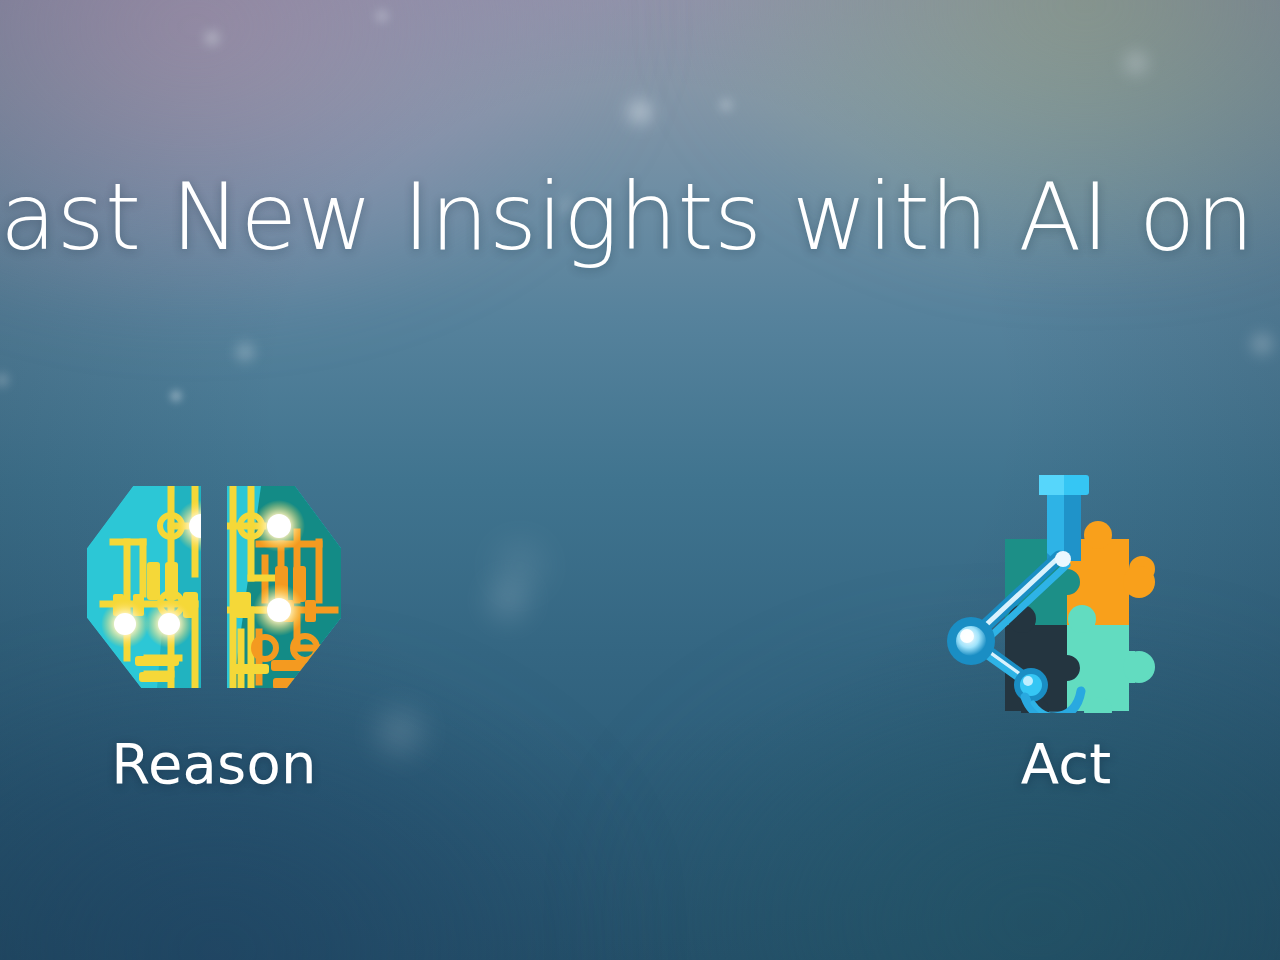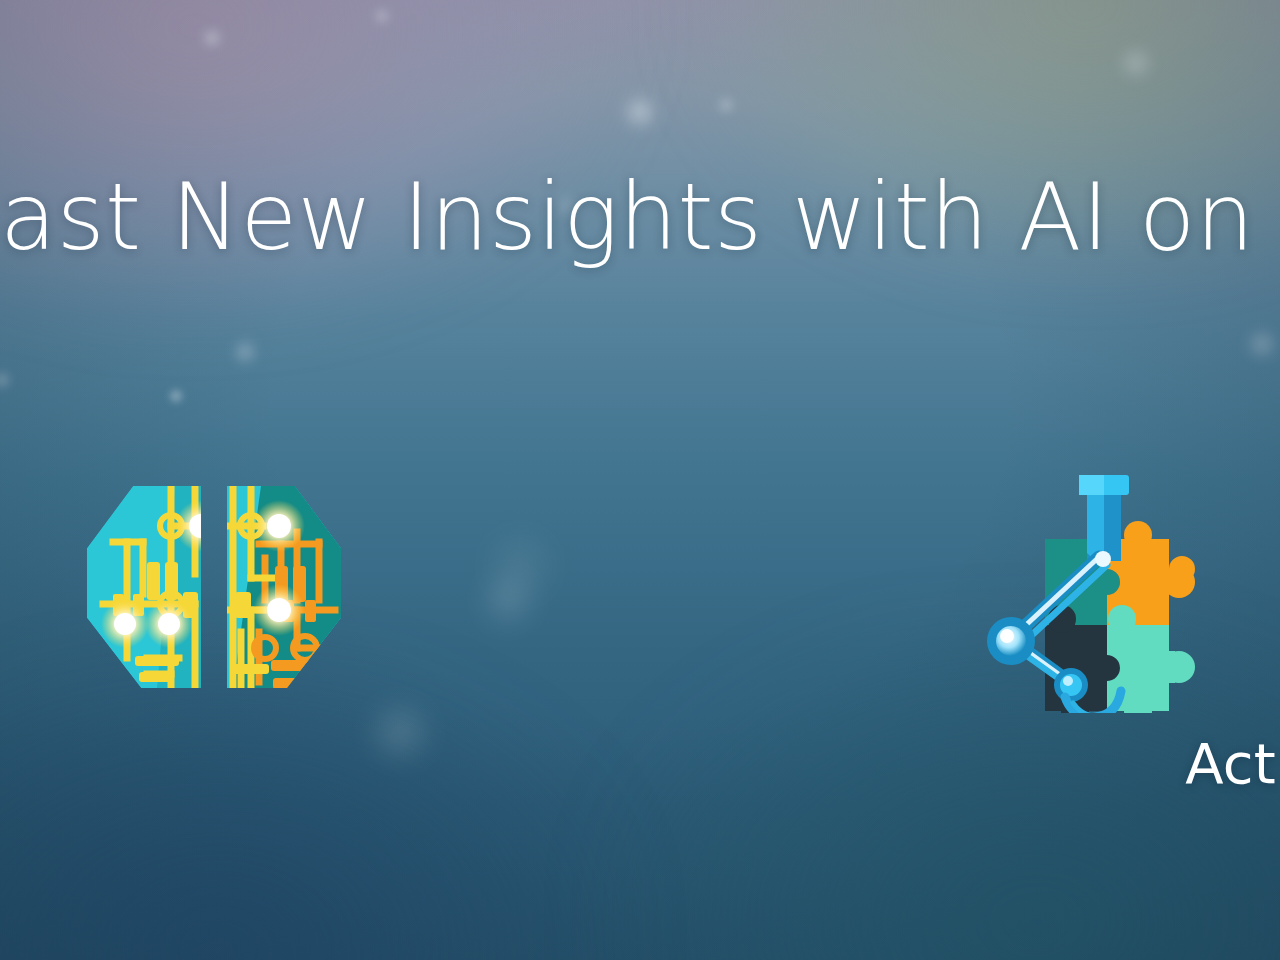--- a/index.html
+++ b/index.html
@@ -143,21 +143,21 @@
   .feature .feature-label {
     margin-top: 16px;
     color: #ffffff;
     font-size: 56px;
     font-weight: 400;
     letter-spacing: 0.2px;
     text-shadow: 0 2px 9px rgba(10,30,48,0.35);
     font-family: "DejaVu Sans", "Liberation Sans", sans-serif;
   }
   #feature-reason { left: 44px; }
-  #feature-act    { left: 936px; text-align: right; }
+  #feature-act    { left: 896px; }
 </style>
 </head>
 <body>
 
 <div id="slide">
 
   <div class="bg-base"></div>
   <div class="bg-tint-left"></div>
   <div class="bg-tint-right"></div>
   <div class="bg-tint-br"></div>
@@ -284,20 +284,21 @@
               <rect x="150" y="182" width="36" height="10" rx="3"></rect>
             </g>
 
             <circle cx="196" cy="44" r="26" fill="url(#glow)"></circle>
             <circle cx="196" cy="44" r="12" fill="#ffffff"></circle>
             <circle cx="196" cy="128" r="26" fill="url(#glow)"></circle>
             <circle cx="196" cy="128" r="12" fill="#ffffff"></circle>
           </g>
         </svg>
       </div>
+      <div class="feature-label">Reason</div>
     </div>
 
     <div class="feature" id="feature-act">
       <div class="icon-wrap">
         <svg width="246" height="240" viewBox="0 0 246 240">
           <defs>
             <radialGradient id="jointGlow" cx="42%" cy="38%" r="62%">
               <stop offset="0%" stop-color="#ffffff"></stop>
               <stop offset="55%" stop-color="#9fe3fb"></stop>
               <stop offset="100%" stop-color="#1a8ec4"></stop>

